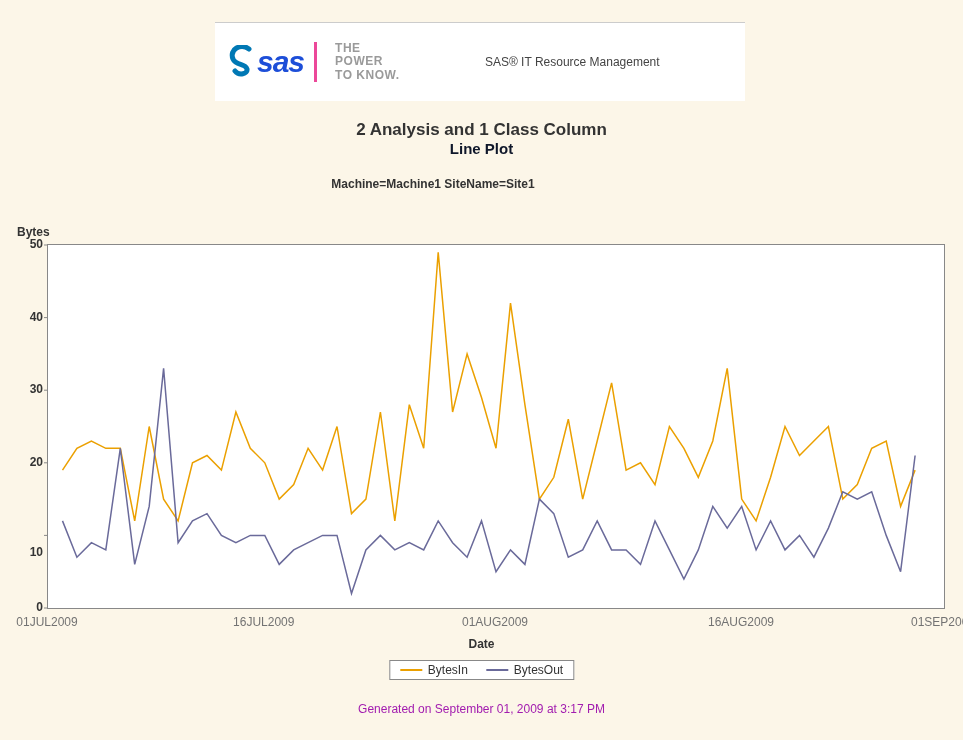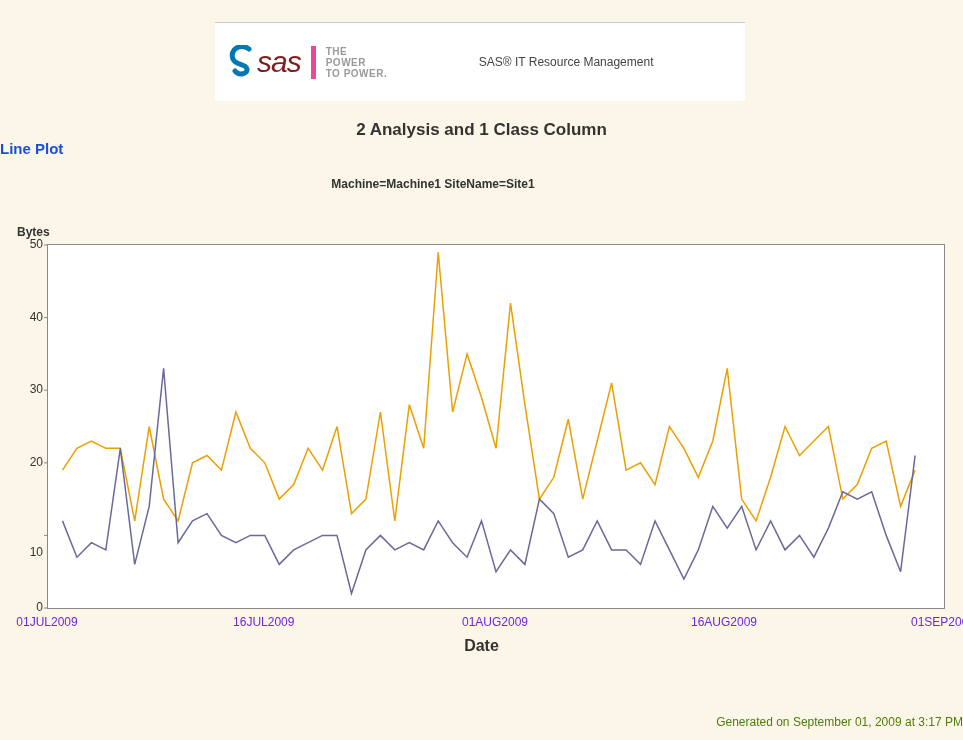--- a/index.html
+++ b/index.html
@@ -29,33 +29,33 @@
   }
   .banner .logo-wrap {
     display: flex;
     align-items: center;
     gap: 10px;
     padding-left: 14px;
   }
   .sas-logo {
     display: flex;
     align-items: flex-end;
-    font-weight: 400;
+    font-weight: 700;
     font-size: 30px;
     font-style: italic;
     letter-spacing: -1px;
-    color: #7f1d1d;
+    color: #1d4ed8;
   }
   .sas-logo .s-mark {
     margin-right: 2px;
   }
   .tagline {
-    border-left: 5px solid #ec4899;
-    padding-left: 10px;
-    font-size: 10px;
+    border-left: 3px solid #ec4899;
+    padding-left: 18px;
+    font-size: 12px;
     font-weight: 700;
     color: #9a9a9a;
     line-height: 1.1;
     letter-spacing: 0.5px;
   }
   .banner .product {
     flex: 1;
     text-align: center;
     font-size: 12px;
     color: #444;
@@ -68,23 +68,24 @@
     text-align: center;
     font-size: 17px;
     font-weight: 700;
     color: #333;
   }
   .title2 {
     position: absolute;
     top: 140px;
     left: 0;
     width: 963px;
+    text-align: center;
     font-size: 15px;
     font-weight: 700;
-    color: #1d4ed8;
+    color: #0f172a;
   }
   .subtitle {
     position: absolute;
     top: 177px;
     left: 0;
     width: 866px;
     text-align: center;
     font-size: 12px;
     font-weight: 700;
     color: #333;
@@ -111,37 +112,38 @@
     left: 0;
     top: 0;
   }
   .ytick {
     position: absolute;
     right: 920px;
     width: 28px;
     text-align: right;
     font-size: 12px;
     color: #333;
+    font-weight: bold;
   }
   .xtick {
     position: absolute;
     top: 615px;
     font-size: 12px;
-    color: #6d28d9;
+    color: #737373;
     text-align: center;
     transform: translateX(-50%);
     white-space: nowrap;
   }
   .xlabel {
     position: absolute;
     top: 637px;
     left: 0;
     width: 963px;
     text-align: center;
-    font-size: 16px;
+    font-size: 12px;
     font-weight: 700;
     color: #333;
   }
   .legend {
     position: absolute;
     top: 660px;
     left: 50%;
     transform: translateX(-50%);
     border: 1px solid #888;
     background: #fff;
@@ -159,43 +161,42 @@
   }
   .legend .swatch {
     width: 22px;
     height: 2px;
   }
   .footer {
     position: absolute;
     top: 702px;
     left: 0;
     width: 963px;
-    text-align: right;
-    font-size: 12px;
-    color: #4d7c0f;
-    margin-top: 13px;
+    text-align: center;
+    font-size: 12px;
+    color: #a21caf;
   }
 </style>
 </head>
 <body>
 
 <div class="page">
 
   <div class="banner">
     <div class="logo-wrap">
       <div class="sas-logo">
         <svg class="s-mark" width="26" height="34" viewBox="0 0 26 34">
           <path d="M20 4 C12 -2, 0 4, 4 14 C7 21, 16 18, 18 24 C19 29, 10 31, 6 26" fill="none" stroke="#0078b4" stroke-width="5" stroke-linecap="round"></path>
         </svg>
         <span>sas</span>
       </div>
       <div class="tagline">
         <div>THE</div>
         <div>POWER</div>
-        <div>TO POWER.</div>
+        <div>TO KNOW.</div>
       </div>
     </div>
     <div class="product">SAS® IT Resource Management</div>
   </div>
 
   <div class="title1">2 Analysis and 1 Class Column</div>
   <div class="title2">Line Plot</div>
   <div class="subtitle">Machine=Machine1 SiteName=Site1</div>
 
   <div class="ylabel">Bytes</div>
@@ -205,35 +206,45 @@
       <div class="ytick" style="top: 527.4px; margin-top: 18px;">10</div>
       <div class="ytick" style="top: 454.8px;">20</div>
       <div class="ytick" style="top: 382.2px;">30</div>
       <div class="ytick" style="top: 309.6px;">40</div>
       <div class="ytick" style="top: 237px;">50</div>
     </div>
   <div id="xticks-container">
       <div class="xtick" style="left: 47px;">01JUL2009</div>
       <div class="xtick" style="left: 263.774px;">16JUL2009</div>
       <div class="xtick" style="left: 495px;">01AUG2009</div>
-      <div class="xtick" style="left: 724px; text-align: right;">16AUG2009</div>
+      <div class="xtick" style="left: 741px; text-align: right;">16AUG2009</div>
       <div class="xtick" style="left: 943px;">01SEP2009</div>
     </div>
 
   <div class="plot-area">
     <svg id="chart-svg" width="896" height="363" overflow="visible">
         <line x1="-4" x2="0" y1="363" y2="363" stroke="#888"></line>
         <line x1="-4" x2="0" y1="290.4" y2="290.4" stroke="#888"></line>
         <line x1="-4" x2="0" y1="217.79999999999998" y2="217.79999999999998" stroke="#888"></line>
         <line x1="-4" x2="0" y1="145.20000000000002" y2="145.20000000000002" stroke="#888"></line>
         <line x1="-4" x2="0" y1="72.59999999999997" y2="72.59999999999997" stroke="#888"></line>
         <line x1="-4" x2="0" y1="0" y2="0" stroke="#888"></line>
         <path d="M14.5 225.1 L28.9 203.3 L43.4 196.0 L57.8 203.3 L72.3 203.3 L86.7 275.9 L101.2 181.5 L115.6 254.1 L130.1 275.9 L144.5 217.8 L159.0 210.5 L173.4 225.1 L187.9 167.0 L202.3 203.3 L216.8 217.8 L231.2 254.1 L245.7 239.6 L260.1 203.3 L274.6 225.1 L289.0 181.5 L303.5 268.6 L317.9 254.1 L332.4 167.0 L346.8 275.9 L361.3 159.7 L375.7 203.3 L390.2 7.3 L404.6 167.0 L419.1 108.9 L433.5 152.5 L448.0 203.3 L462.5 58.1 L476.9 159.7 L491.4 254.1 L505.8 232.3 L520.3 174.2 L534.7 254.1 L549.2 196.0 L563.6 137.9 L578.1 225.1 L592.5 217.8 L607.0 239.6 L621.4 181.5 L635.9 203.3 L650.3 232.3 L664.8 196.0 L679.2 123.4 L693.7 254.1 L708.1 275.9 L722.6 232.3 L737.0 181.5 L751.5 210.5 L765.9 196.0 L780.4 181.5 L794.8 254.1 L809.3 239.6 L823.7 203.3 L838.2 196.0 L852.6 261.4 L867.1 225.1 " fill="none" stroke="#eba000" stroke-width="1.5"></path>
         <path d="M14.5 275.9 L28.9 312.2 L43.4 297.7 L57.8 304.9 L72.3 203.3 L86.7 319.4 L101.2 261.4 L115.6 123.4 L130.1 297.7 L144.5 275.9 L159.0 268.6 L173.4 290.4 L187.9 297.7 L202.3 290.4 L216.8 290.4 L231.2 319.4 L245.7 304.9 L260.1 297.7 L274.6 290.4 L289.0 290.4 L303.5 348.5 L317.9 304.9 L332.4 290.4 L346.8 304.9 L361.3 297.7 L375.7 304.9 L390.2 275.9 L404.6 297.7 L419.1 312.2 L433.5 275.9 L448.0 326.7 L462.5 304.9 L476.9 319.4 L491.4 254.1 L505.8 268.6 L520.3 312.2 L534.7 304.9 L549.2 275.9 L563.6 304.9 L578.1 304.9 L592.5 319.4 L607.0 275.9 L621.4 304.9 L635.9 334.0 L650.3 304.9 L664.8 261.4 L679.2 283.1 L693.7 261.4 L708.1 304.9 L722.6 275.9 L737.0 304.9 L751.5 290.4 L765.9 312.2 L780.4 283.1 L794.8 246.8 L809.3 254.1 L823.7 246.8 L838.2 290.4 L852.6 326.7 L867.1 210.5 " fill="none" stroke="#6a6a9a" stroke-width="1.5"></path>
       </svg>
   </div>
 
   <div class="xlabel">Date</div>
 
+  <div class="legend">
+    <div class="item">
+      <div class="swatch" id="sw1" style="background: rgb(235, 160, 0);"></div>
+      <span>BytesIn</span>
+    </div>
+    <div class="item">
+      <div class="swatch" id="sw2" style="background: rgb(106, 106, 154);"></div>
+      <span>BytesOut</span>
+    </div>
+  </div>
 
   <div class="footer">Generated on September 01, 2009 at 3:17 PM</div>
 
 </div>
 
 </body></html>

